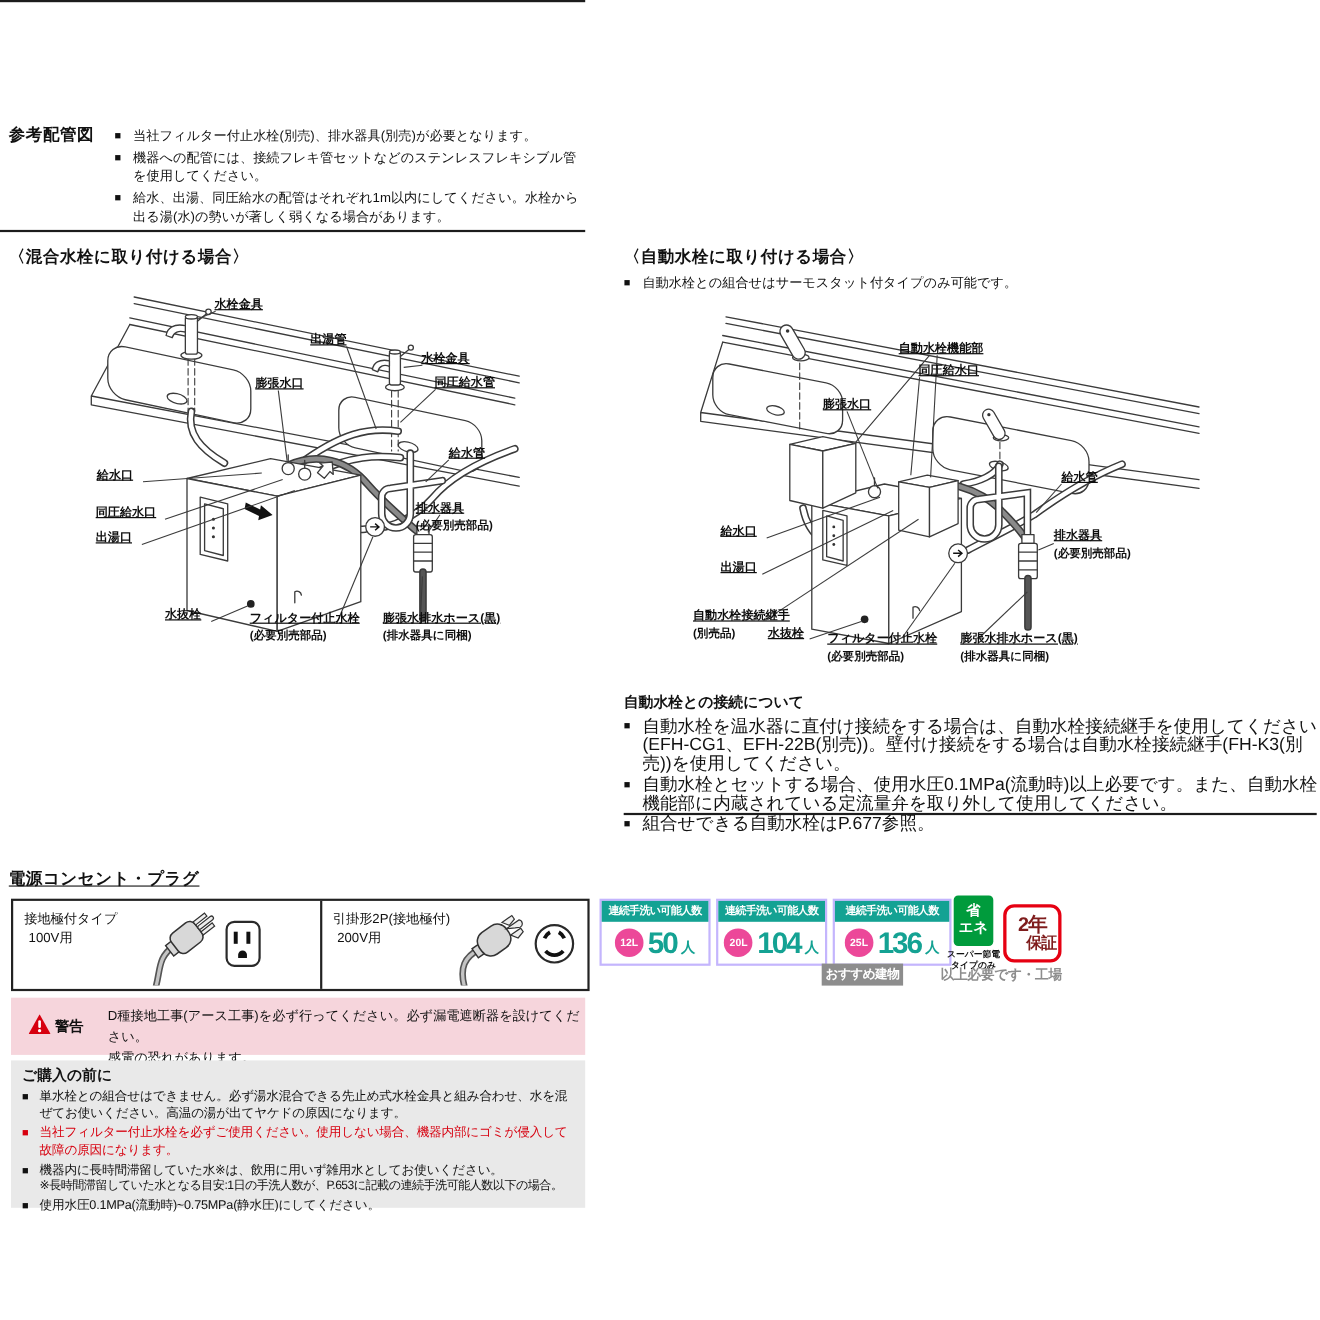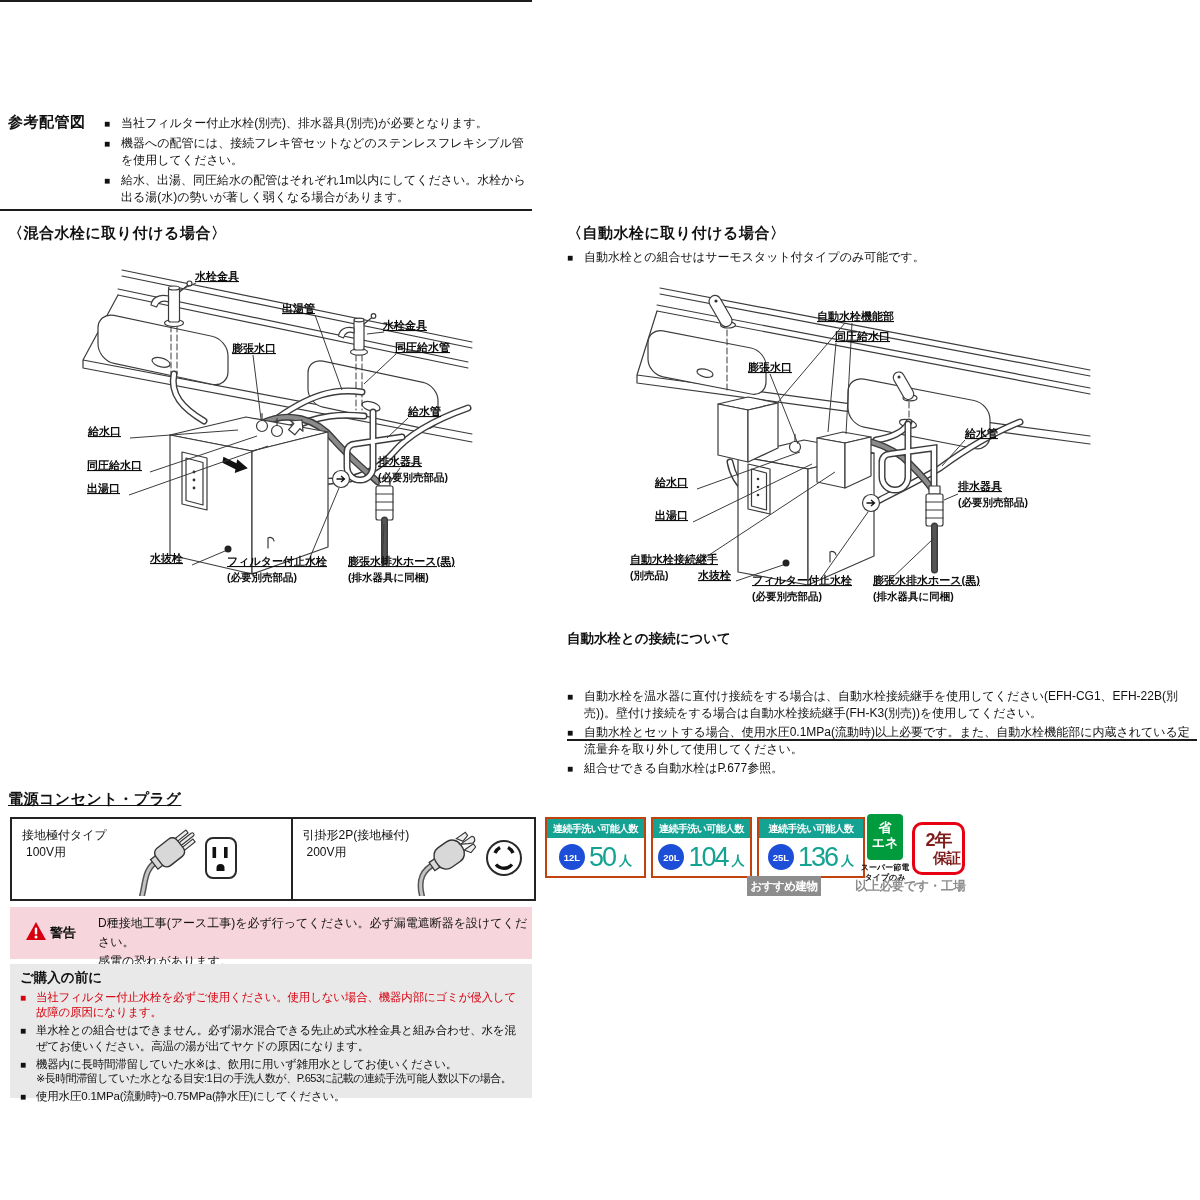--- a/index.html
+++ b/index.html
@@ -26,25 +26,25 @@
   .hose-i{fill:none;stroke:#8a8a8a;stroke-width:4.2;stroke-linecap:round;}
   .dark-i{fill:none;stroke:#555;stroke-width:4.2;stroke-linecap:round;}
   .ldr{stroke:#3b3b3b;stroke-width:1;fill:none;}
   .lbl{font:bold 11px "Liberation Sans","DejaVu Sans",sans-serif;fill:#0e0e0e;text-decoration:underline;}
   .lbl2{font:bold 10.5px "Liberation Sans","DejaVu Sans",sans-serif;fill:#0e0e0e;}
   
   .pbox{border:2px solid #222;display:flex;background:#fff;gap:37px;}
   .pcell{position:relative;width:50%;padding:8px 0 0 10px;font-size:12px;line-height:17px;}
   .pcell+.pcell{border-left:2px solid #222;}
   
-  .cap-badge{border:2px solid #c2410c;background:#fff;}
+  .cap-badge{border:2px solid #c4b5fd;background:#fff;}
   .cap-head{background:#14a293;color:#fff;font-size:10px;font-weight:bold;text-align:center;height:19px;line-height:19px;letter-spacing:-0.6px;}
   .cap-body{display:flex;align-items:center;justify-content:center;gap:4px;height:38px;}
-  .cap-tank{width:26px;height:26px;border-radius:50%;background:#1d4ed8;color:#fff;font-size:9.5px;font-weight:bold;display:flex;align-items:center;justify-content:center;flex:0 0 26px;}
-  .cap-count{font-size:27px;font-weight:normal;color:#14a293;letter-spacing:-2px;}
+  .cap-tank{width:26px;height:26px;border-radius:50%;background:#ec4899;color:#fff;font-size:9.5px;font-weight:bold;display:flex;align-items:center;justify-content:center;flex:0 0 26px;}
+  .cap-count{font-size:27px;font-weight:bold;color:#14a293;letter-spacing:-2px;}
   .cap-unit{font-size:13px;font-weight:bold;color:#14a293;margin-top:7px;}
   .eco{background:#009b3c;border-radius:4px;color:#fff;font-weight:bold;text-align:center;font-size:13px;line-height:15px;padding-top:6px;box-sizing:border-box;}
   .eco-note{font-size:8px;line-height:9.5px;font-weight:bold;text-align:center;color:#111;}
   .warranty{border:3px solid #e60012;border-radius:10px;color:#7f1d1d;font-weight:bold;text-align:center;background:#fff;box-sizing:border-box;}
   .warranty .w1{font-size:18px;line-height:20px;margin-top:5px;letter-spacing:-1px;}
   .warranty .w2{font-size:14.5px;line-height:16px;letter-spacing:-1px;margin-left:16px;}
   .usage-tag{background:#8d8d8d;color:#fff;font-size:11.5px;font-weight:bold;text-align:center;line-height:20px;letter-spacing:-0.5px;}
   .usage-val{color:#8d8d8d;font-size:12.5px;font-weight:bold;letter-spacing:-0.3px;}
   
   .warnbox{background:#f6d5dc;}
@@ -300,21 +300,21 @@
     <path class="ldr" d="M368,222 L354,228"></path>
     <text class="lbl" x="368" y="218">排水器具</text>
     <text class="lbl2" x="368" y="234">(必要別売部品)</text>
     <path class="ldr" d="M300,308 L344,266"></path>
     <text class="lbl" x="283" y="312">膨張水排水ホース(黒)</text>
     <text class="lbl2" x="283" y="328">(排水器具に同梱)</text>
   </g>
 </svg>
 
 <div class="abs h2" style="left:567px;top:630px;">自動水栓との接続について</div>
-<div class="abs bullets" style="left:567px;top:688px;width:632px;font-size:12px;line-height:17px;">
+<div class="abs bullets" style="left:567px;top:652px;width:632px;font-size:16px;line-height:17px;">
   <div class="bl">自動水栓を温水器に直付け接続をする場合は、自動水栓接続継手を使用してください(EFH-CG1、EFH-22B(別売))。壁付け接続をする場合は自動水栓接続継手(FH-K3(別売))を使用してください。</div>
   <div class="bl">自動水栓とセットする場合、使用水圧0.1MPa(流動時)以上必要です。また、自動水栓機能部に内蔵されている定流量弁を取り外して使用してください。</div>
   <div class="bl">組合せできる自動水栓はP.677参照。</div>
 </div>
 <div class="abs rule" style="left:567px;top:739px;width:630px;"></div>
 
 <div class="abs h1" style="left:8px;top:790px;text-decoration:underline;">電源コンセント・プラグ</div>
 <div class="abs pbox" style="left:10px;top:817px;width:522px;height:80px;">
   <div class="pcell">
     <div>接地極付タイプ</div>
@@ -403,18 +403,18 @@
   </svg>
   <div class="abs warn-label" style="left:40px;top:17px;">警告</div>
   <div class="abs warn-text" style="left:88px;top:7px;width:432px;">
     <div>D種接地工事(アース工事)を必ず行ってください。必ず漏電遮断器を設けてください。</div>
     <div>感電の恐れがあります。</div>
   </div>
 </div>
 
 <div class="abs purchase" style="left:10px;top:964px;width:522px;height:134px;">
   <div class="pt">ご購入の前に</div>
+  <div class="bl">単水栓との組合せはできません。必ず湯水混合できる先止め式水栓金具と組み合わせ、水を混ぜてお使いください。高温の湯が出てヤケドの原因になります。</div>
   <div class="bl red">当社フィルター付止水栓を必ずご使用ください。使用しない場合、機器内部にゴミが侵入して故障の原因になります。</div>
-  <div class="bl">単水栓との組合せはできません。必ず湯水混合できる先止め式水栓金具と組み合わせ、水を混ぜてお使いください。高温の湯が出てヤケドの原因になります。</div>
   <div class="bl" style="margin-bottom:0;">機器内に長時間滞留していた水※は、飲用に用いず雑用水としてお使いください。</div>
   <div class="sub">※長時間滞留していた水となる目安:1日の手洗人数が、P.653に記載の連続手洗可能人数以下の場合。</div>
   <div class="bl">使用水圧0.1MPa(流動時)~0.75MPa(静水圧)にしてください。</div>
 </div>
 
 </body></html>

